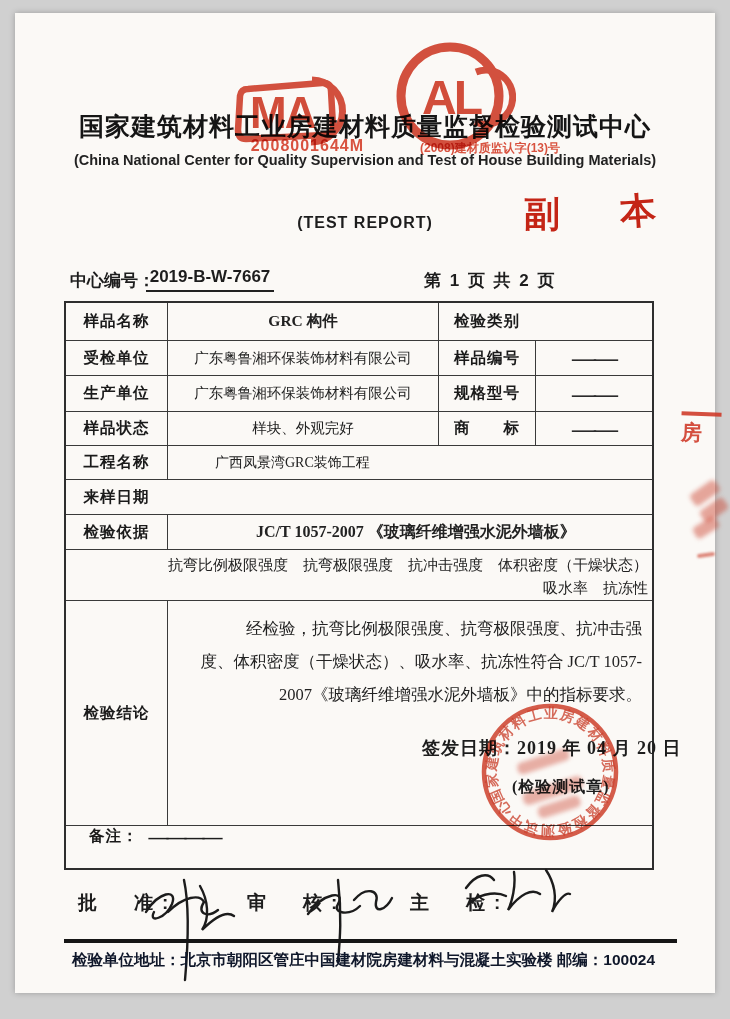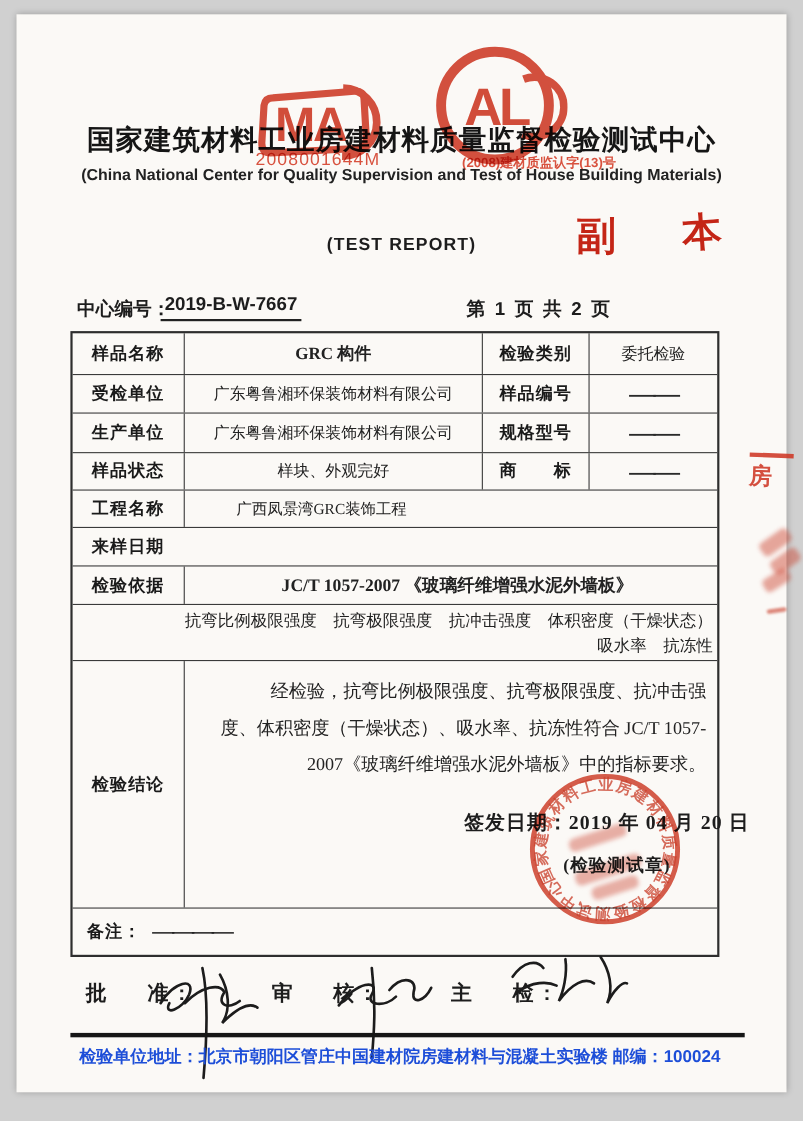--- a/index.html
+++ b/index.html
@@ -8,21 +8,21 @@
   .canvas { position:relative; width:730px; height:1019px; background:#d0d0d0; overflow:hidden; margin:0 auto; }
   .page { position:absolute; left:15px; top:13px; width:700px; height:980px;
           background:#fbf9f6; box-shadow:0 0 6px rgba(0,0,0,.25); }
 
   .abs { position:absolute; }
   .ctr { left:0; width:730px; text-align:center; }
   .serif { font-family:"Liberation Serif", serif; }
 
   
   .org-cn { top:110px; font-size:25px; font-weight:bold; letter-spacing:1px; color:#151515; }
-  .cma-code { left:214px; top:137px; width:150px; text-align:center; font-size:16px; font-weight:normal;
+  .cma-code { left:214px; top:137px; width:150px; text-align:right; font-size:16px; font-weight:bold;
               color:#d5402c; letter-spacing:1px; opacity:.9; }
   .cal-code { left:405px; top:140px; width:170px; text-align:center; font-size:12px; font-weight:bold;
               color:#d5402c; opacity:.9; }
   .org-en { top:152px; font-size:14.5px; font-weight:bold; color:#222; }
   .title-cn { top:170px; font-size:31px; font-weight:bold; letter-spacing:16px; text-indent:16px; color:#111; }
   .title-en { top:214px; font-size:16px; font-weight:bold; letter-spacing:1px; }
   .copy-char { font-family:"Liberation Serif", serif; font-size:36px; font-weight:bold; color:#c42516; }
   .copy1 { left:524px; top:190px; }
   .copy2 { left:620px; top:187px; transform:rotate(-4deg); }
 
@@ -47,21 +47,21 @@
   .val { font-family:"Liberation Serif", serif; font-size:14.5px; color:#222;text-align:right; }
   .val-b { font-weight:bold; font-size:15.5px; }
   .dash { font-size:24px; letter-spacing:-2px; font-weight:bold; color:#2a2a2a; line-height:10px; }
   .left-pad { justify-content:flex-start; }
   .r5v { padding-left:47px; font-size:14px; }
   .r6v { padding-left:121px; font-size:16px; font-weight:bold;margin-top:44px; }
   .r7v { padding-left:88px; font-size:16px; font-weight:bold; }
   .items { display:block; padding:4px 4px 0 7px; line-height:23px; font-size:15px; }
   .concl-cell { display:block; position:relative; }
   .concl-text { margin:11px 10px 0 13px; text-indent:2em; font-size:16.5px; line-height:33px; color:#222; }
-  .remark-cell { display:flex; align-items:center; justify-content:flex-start; padding-left:13px; }
+  .remark-cell { display:flex; align-items:flex-start; justify-content:flex-start; padding-left:23px; }
   .remark-dash { font-size:20px; letter-spacing:-2px; font-weight:bold; margin-left:10px; }
 
   
   .issue-date { left:422px; top:736px; font-size:18px; font-weight:bold; letter-spacing:1px; }
   .seal-caption { left:512px; top:777px; font-size:16px; font-weight:bold; letter-spacing:1px; }
 
   
   .stamp { mix-blend-mode:multiply; }
   .cma { left:226px; top:64px; }
   .cal { left:390px; top:36px; }
@@ -73,21 +73,21 @@
   .b1 { left:690px; top:486px; width:30px; height:14px; transform:rotate(-35deg); }
   .b2 { left:700px; top:503px; width:28px; height:14px; transform:rotate(-35deg); }
   .b3 { left:693px; top:521px; width:26px; height:13px; transform:rotate(-32deg); }
   .b4 { left:697px; top:553px; width:18px; height:4px; filter:blur(1px); transform:rotate(-8deg); background:rgba(202,62,42,.6); }
 
   
   .sign-label { font-size:19px; font-weight:bold; letter-spacing:9px; top:890px; }
   .sl1 { left:78px; } .sl2 { left:247px; } .sl3 { left:410px; }
   .sig { position:absolute; }
   .thick-line { left:64px; top:939px; width:613px; height:4px; background:#161616; }
-  .address { left:72px; top:950px; font-size:15.5px; font-weight:bold; color:#1d4ed8; }
+  .address { left:72px; top:950px; font-size:15.5px; font-weight:bold; color:#0f172a; }
 </style>
 </head>
 <body>
 
 <div class="canvas">
   <div class="page"></div>
 
   <div class="abs ctr org-cn">国家建筑材料工业房建材料质量监督检验测试中心</div>
   <div class="abs cma-code">2008001644M</div>
   <div class="abs cal-code">(2008)建材质监认字(13)号</div>
@@ -114,21 +114,20 @@
 
   <span class="abs meta-label">中心编号：</span>
   <span class="abs meta-no">2019-B-W-7667</span>
   <span class="abs meta-page">第 1 页 共 2 页</span>
 
   <div class="tbl">
     <div class="trow" style="height:37px">
       <div class="cell c1 lbl">样品名称</div>
       <div class="cell c2 val val-b">GRC 构件</div>
       <div class="cell c3 lbl">检验类别</div>
-      <div class="cell c4 val">委托检验</div>
     </div>
     <div class="trow" style="height:35px">
       <div class="cell c1 lbl">受检单位</div>
       <div class="cell c2 val">广东粤鲁湘环保装饰材料有限公司</div>
       <div class="cell c3 lbl">样品编号</div>
       <div class="cell c4 val dash">——</div>
     </div>
     <div class="trow" style="height:36px">
       <div class="cell c1 lbl">生产单位</div>
       <div class="cell c2 val">广东粤鲁湘环保装饰材料有限公司</div>

